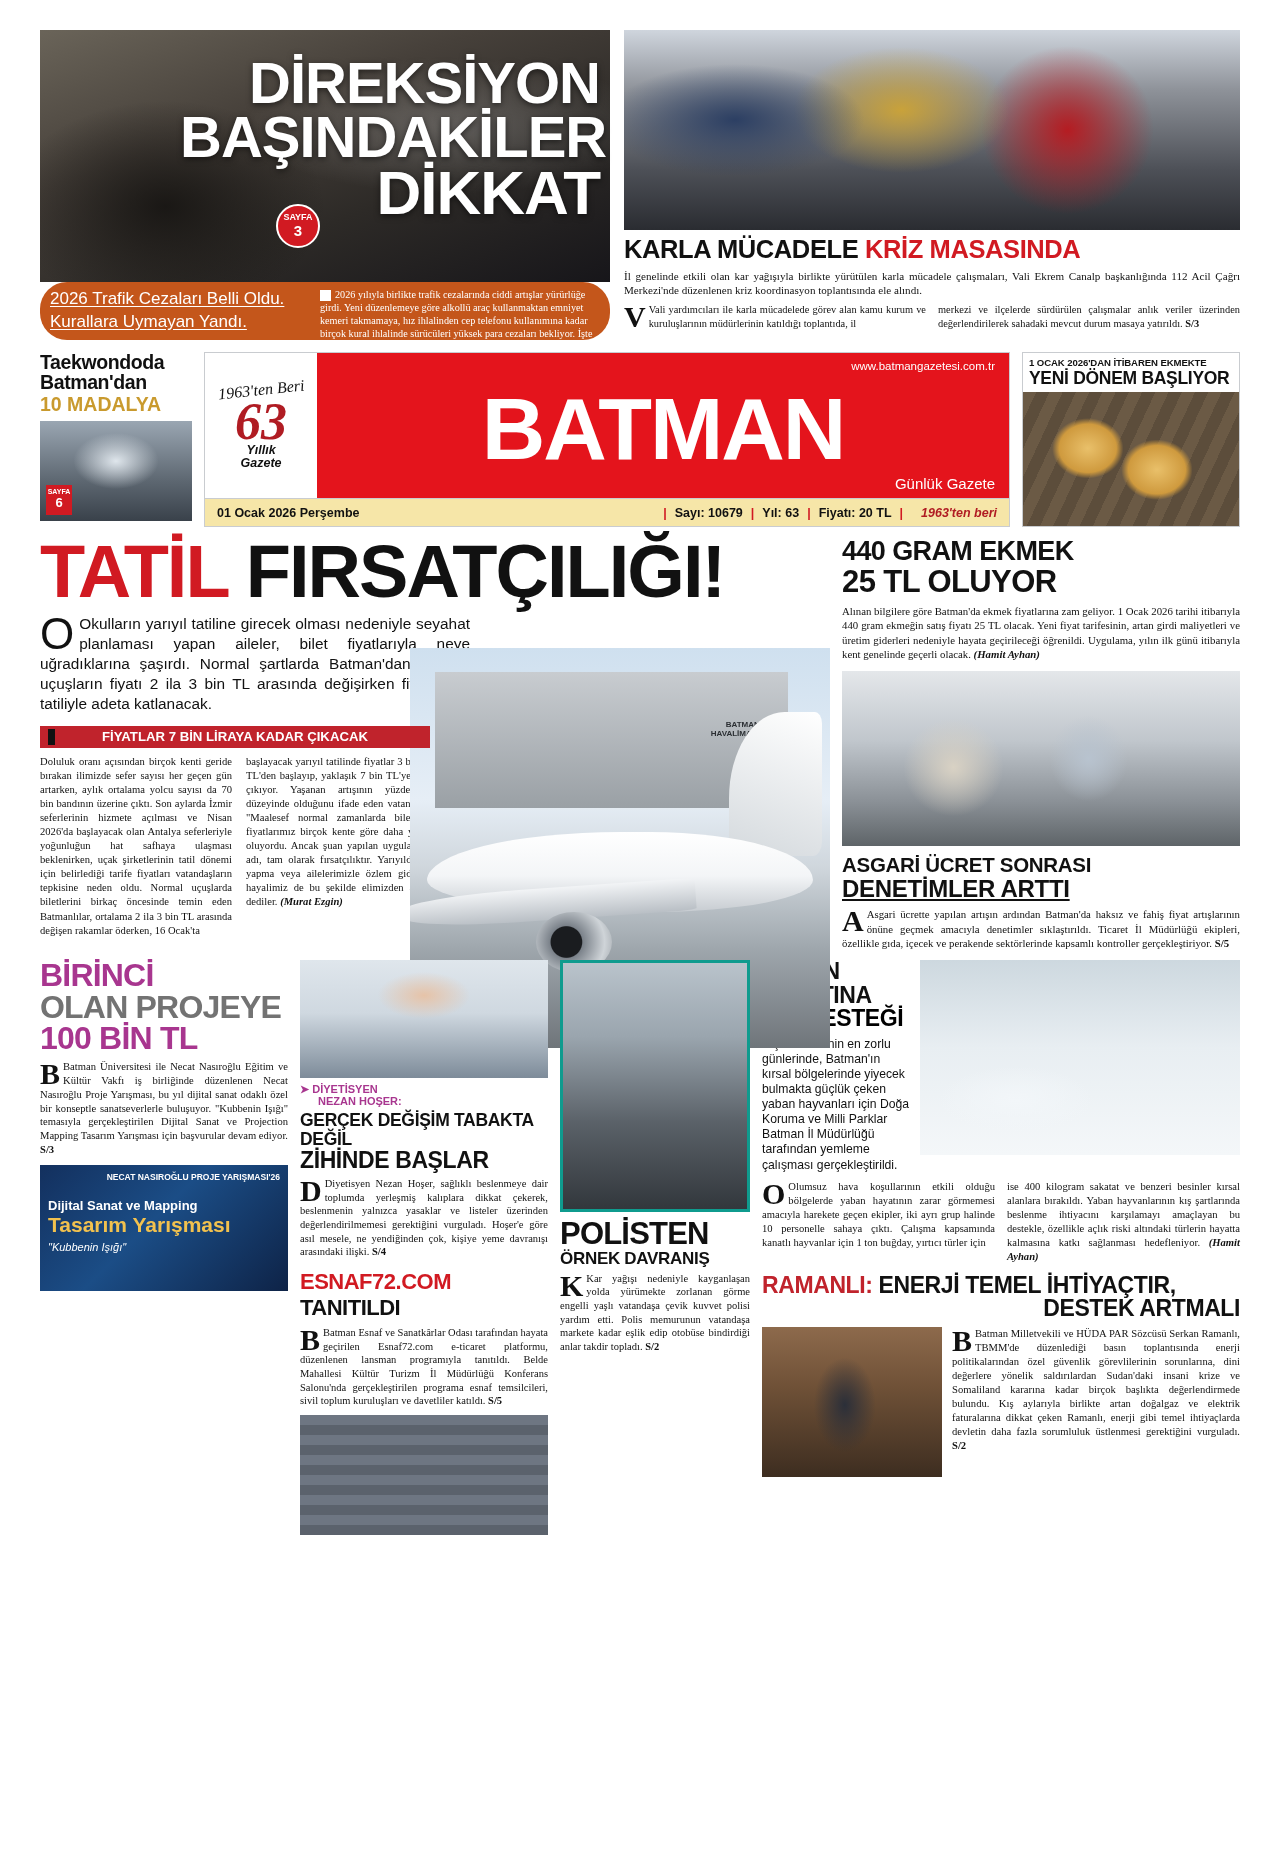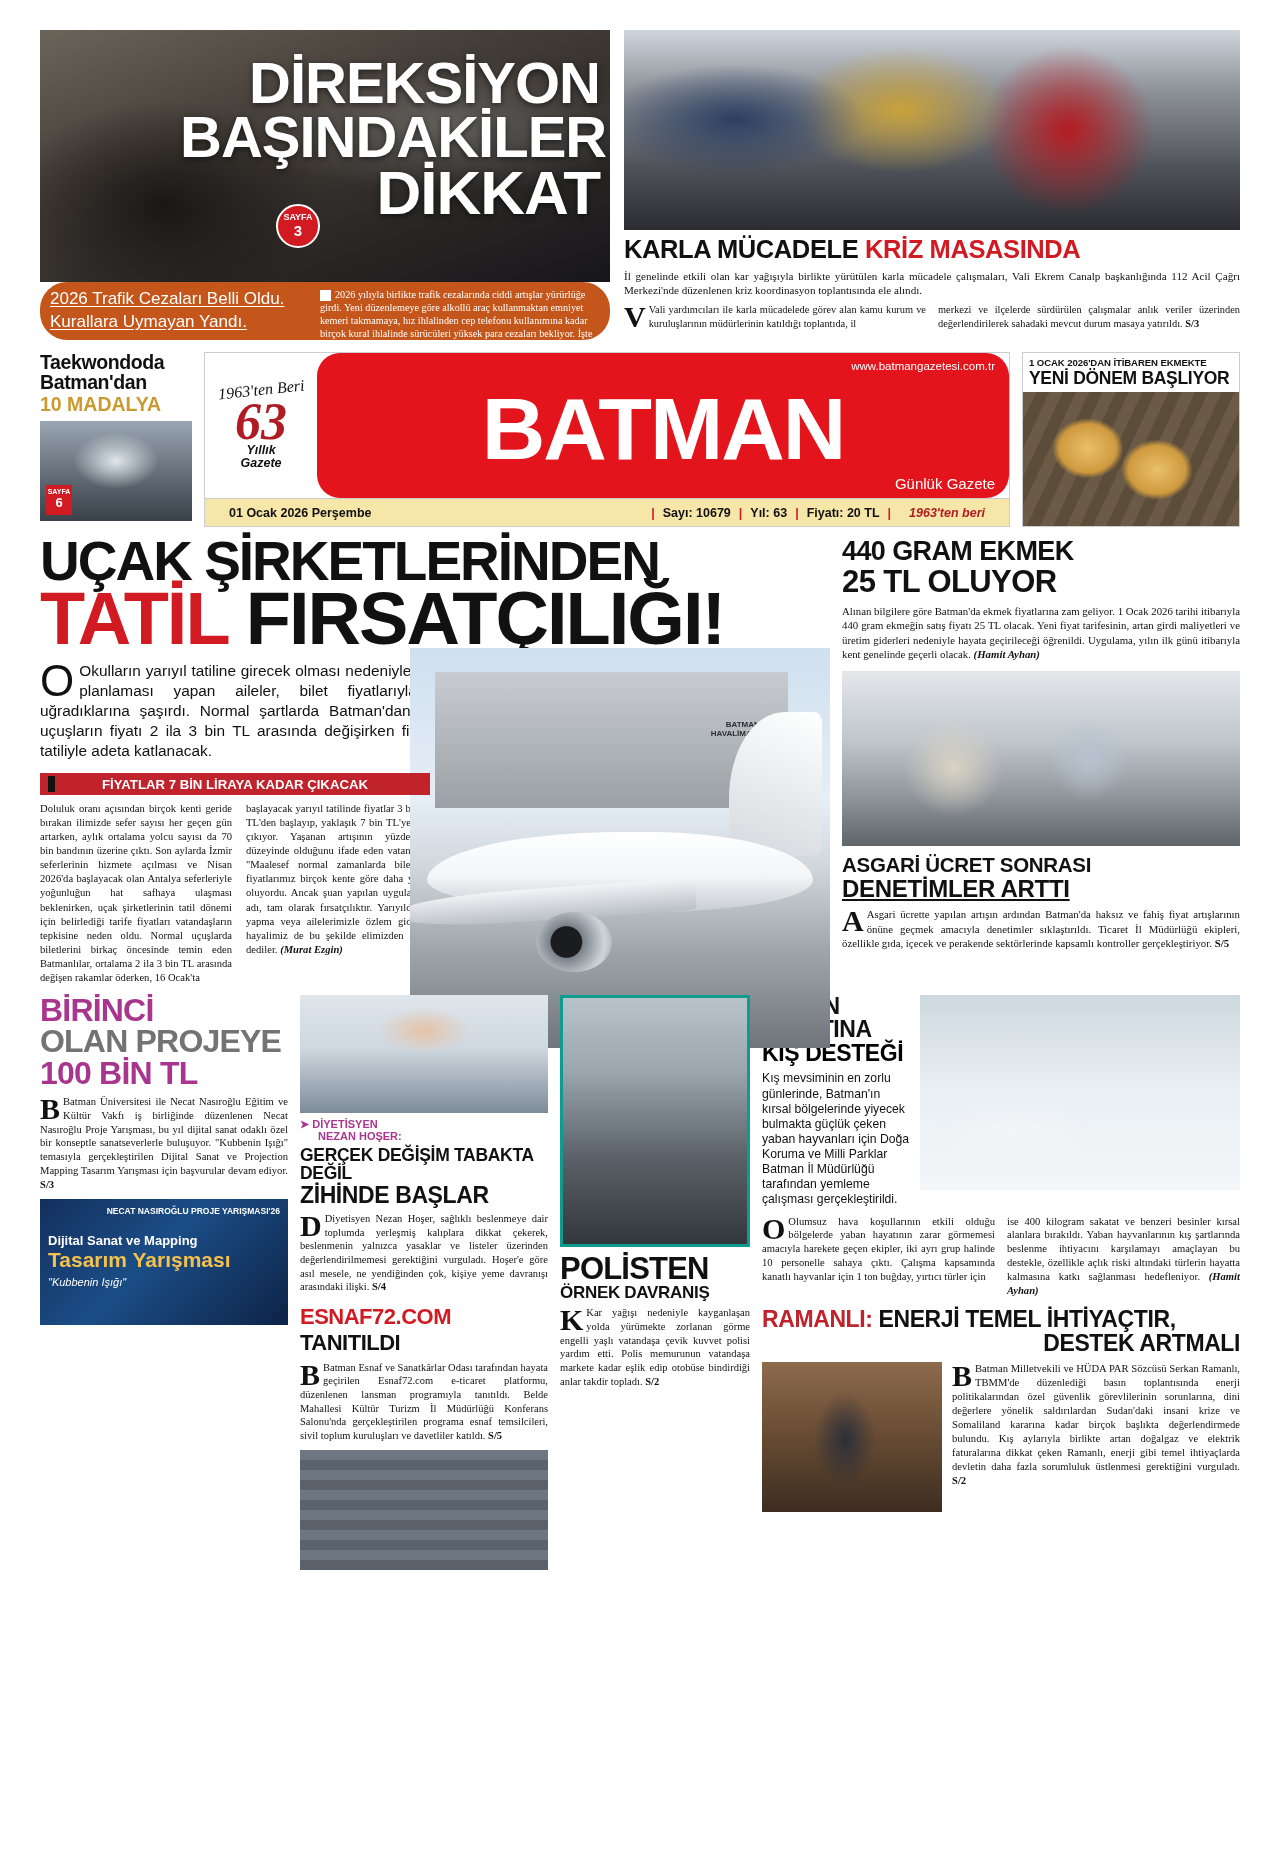--- a/index.html
+++ b/index.html
@@ -127,27 +127,27 @@
       font-size:7px; font-weight:800; text-align:center; line-height:1.05; padding-top:3px;}
   .tkd-badge b{ display:block; font-size:13px; }
 
   .mh-logo { flex:1; display:flex; flex-direction:column; }
   .logo-row{ flex:1; display:flex; border:1px solid #c9ccd0; background:#fff; }
   .anniv{ width:112px; display:flex; flex-direction:column; align-items:center; justify-content:center; padding:4px 0;}
   .anniv .script{ font-family:"Liberation Serif",serif; font-style:italic; font-size:16px; color:#111; transform:rotate(-6deg); }
   .anniv .big63{ font-family:"Liberation Serif",serif; font-weight:700; font-style:italic; font-size:52px;
       color:#b01c23; line-height:.8; margin:2px 0 2px; }
   .anniv .yg{ font-weight:700; font-style:italic; font-size:12.5px; line-height:1.05; text-align:center; }
-  .logo-red{ flex:1; background:#e4141c; position:relative; display:flex; align-items:center; justify-content:center;border-radius:23px;}
+  .logo-red{ flex:1; background:#e4141c; position:relative; display:flex; align-items:center; justify-content:center;}
   .logo-red .site{ position:absolute; top:7px; right:14px; color:#fff; font-size:11.5px; }
   .logo-red .word{ color:#fff; font-weight:900; font-size:88px; letter-spacing:-2px; line-height:.9;
      font-family:"Liberation Sans", sans-serif; margin-top:6px;}
   .logo-red .gunluk{ position:absolute; right:14px; bottom:6px; color:#fff; font-size:15px; }
   .infobar{ height:28px; background:#f6e6a8; border:1px solid #c9ccd0; border-top:0; display:flex; align-items:center;
-      padding:0 24px; font-size:12.5px; font-weight:700; }
+      padding:0 12px; font-size:12.5px; font-weight:700; }
   .infobar .date{ flex:1; }
   .infobar .sep{ color:#d11a22; margin:0 8px; }
   .infobar .since{ color:#b01c23; font-style:italic; font-weight:700; margin-left:10px; }
 
   .mh-right{ width:218px; border:1px solid #c9ccd0; display:flex; flex-direction:column; }
   .mh-right .cap1{ font-size:9.6px; font-weight:700; padding:4px 6px 0; letter-spacing:-.1px;}
   .mh-right .cap2{ font-size:17.5px; font-weight:900; padding:0 6px 3px; letter-spacing:-.3px;}
   .mh-right .bimg{ flex:1; }
 
   
@@ -347,21 +347,20 @@
       <div class="cap1">1 OCAK 2026'DAN İTİBAREN EKMEKTE</div>
       <div class="cap2">YENİ DÖNEM BAŞLIYOR</div>
       <div class="bimg ph-bread photo"></div>
     </div>
   </div>
 
   <div class="mid">
 
     <div class="mid-left">
       <div class="uc-head">
-        <div class="uc-l1">UÇAK ŞİRKETLERİNDEN</div>
         <div class="uc-l2">
           <span class="red">TATİL</span>
           <span>FIRSATÇILIĞI!</span>
         </div>
       </div>
 
       <div class="plane-img ph-plane photo">
         <div class="terminal"></div>
         <div class="plane-tail"></div>
         <div class="plane-body"></div>

